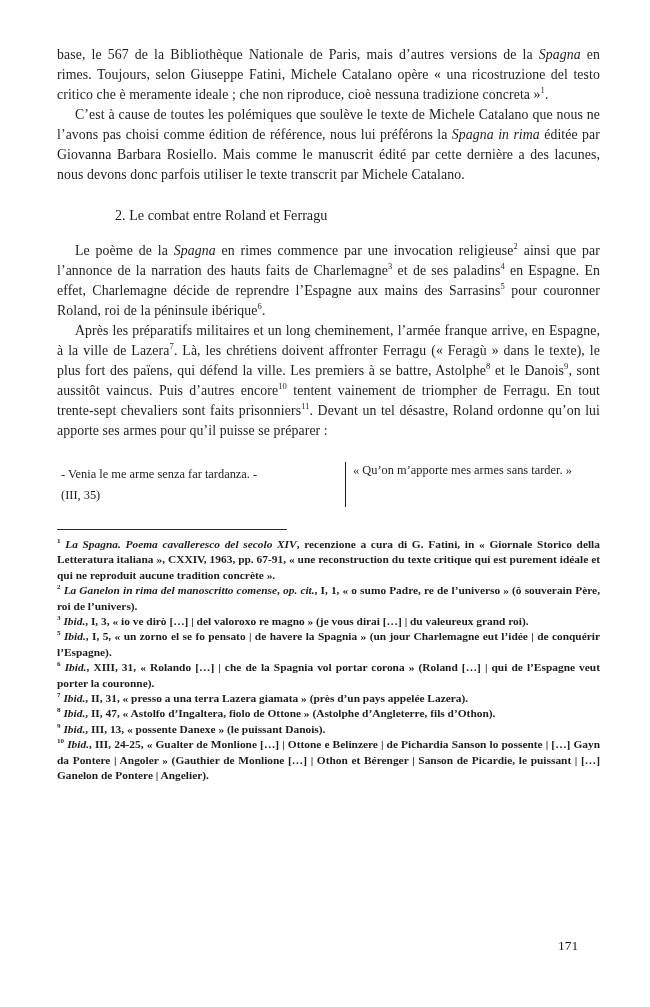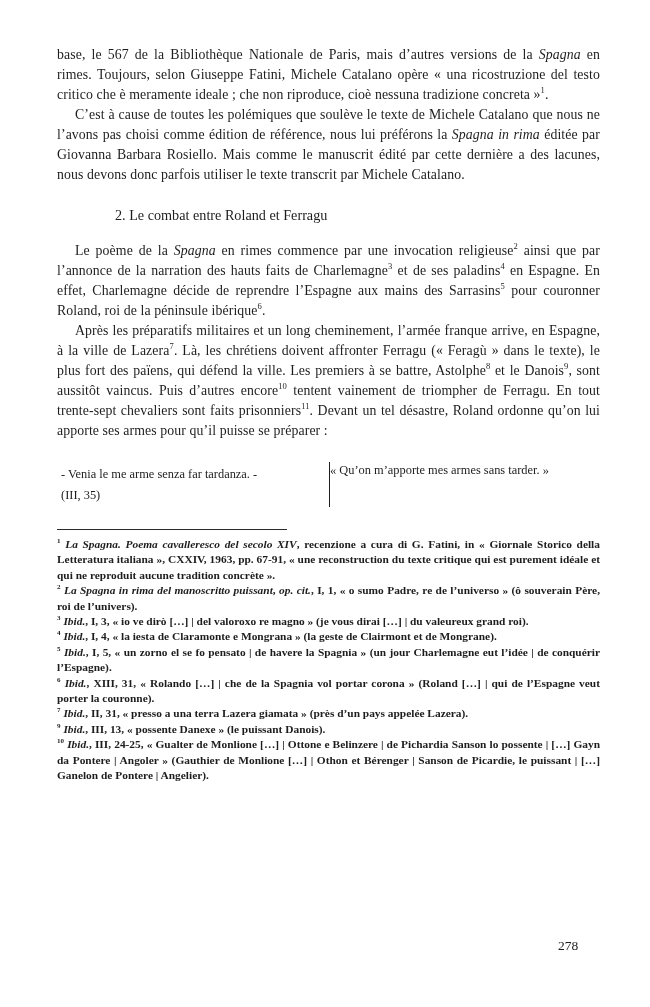--- a/index.html
+++ b/index.html
@@ -46,21 +46,22 @@
     line-height: 16.5px;
   }
   .quote-left {
     width: 262px;
     flex: 0 0 262px;
   }
   .quote-left p { margin: 4px; }
   .quote-right {
     flex: 1;
     border-left: 1px solid var(--ink, #1d1d1d);
-    margin-left: 10px;
+    padding-left: 7px;
+    margin-left: 26px;
     text-align: justify;
   }
   .footnote-rule {
     margin-top: 22px;
     width: 230px;
     border-top: 1.2px solid #2a2a2a;
   }
   .footnotes {
     margin-top: 7px;
     font-weight: bold;
@@ -97,26 +98,26 @@
         <p>- Venia le me arme senza far tardanza. -</p>
         <p>(III, 35)</p>
       </div>
       <div class="quote-right">« Qu’on m’apporte mes armes sans tarder. »</div>
     </div>
 
     <div class="footnote-rule"></div>
 
     <section class="footnotes">
       <p class="footnote"><sup>1</sup> <i>La Spagna. Poema cavalleresco del secolo XIV</i>, recenzione a cura di G. Fatini, in « Giornale Storico della Letteratura italiana », CXXIV, 1963, pp. 67-91, « une reconstruction du texte critique qui est purement idéale et qui ne reproduit aucune tradition concrète ».</p>
-      <p class="footnote"><sup>2</sup> <i>La Spagna in rima del manoscritto puissant</i>, <i>op. cit.</i>, I, 1, « o sumo Padre, re de l’universo » (ô souverain Père, roi de l’univers).</p>
+      <p class="footnote"><sup>2</sup> <i>La Ganelon in rima del manoscritto comense</i>, <i>op. cit.</i>, I, 1, « o sumo Padre, re de l’universo » (ô souverain Père, roi de l’univers).</p>
       <p class="footnote"><sup>3</sup> <i>Ibid.</i>, I, 3, « io ve dirò […] | del valoroxo re magno » (je vous dirai […] | du valeureux grand roi).</p>
-      <p class="footnote"><sup>4</sup> <i>Ibid.</i>, I, 4, « la iesta de Claramonte e Mongrana » (la geste de Clairmont et de Mongrane).</p>
       <p class="footnote"><sup>5</sup> <i>Ibid.</i>, I, 5, « un zorno el se fo pensato | de havere la Spagnia » (un jour Charlemagne eut l’idée | de conquérir l’Espagne).</p>
       <p class="footnote"><sup>6</sup> <i>Ibid.</i>, XIII, 31, « Rolando […] | che de la Spagnia vol portar corona » (Roland […] | qui de l’Espagne veut porter la couronne).</p>
       <p class="footnote"><sup>7</sup> <i>Ibid.</i>, II, 31, « presso a una terra Lazera giamata » (près d’un pays appelée Lazera).</p>
+      <p class="footnote"><sup>8</sup> <i>Ibid.</i>, II, 47, « Astolfo d’Ingaltera, fiolo de Ottone » (Astolphe d’Angleterre, fils d’Othon).</p>
       <p class="footnote"><sup>9</sup> <i>Ibid.</i>, III, 13, « possente Danexe » (le puissant Danois).</p>
       <p class="footnote"><sup>10</sup> <i>Ibid.</i>, III, 24-25, « Gualter de Monlione […] | Ottone e Belinzere | de Pichardia Sanson lo possente | […] Gayn da Pontere | Angoler » (Gauthier de Monlione […] | Othon et Bérenger | Sanson de Picardie, le puissant | […] Ganelon de Pontere | Angelier).</p>
     </section>
 
   </main>
 
-  <div class="page-number">278</div>
+  <div class="page-number">171</div>
 </div>
 
 </body></html>

